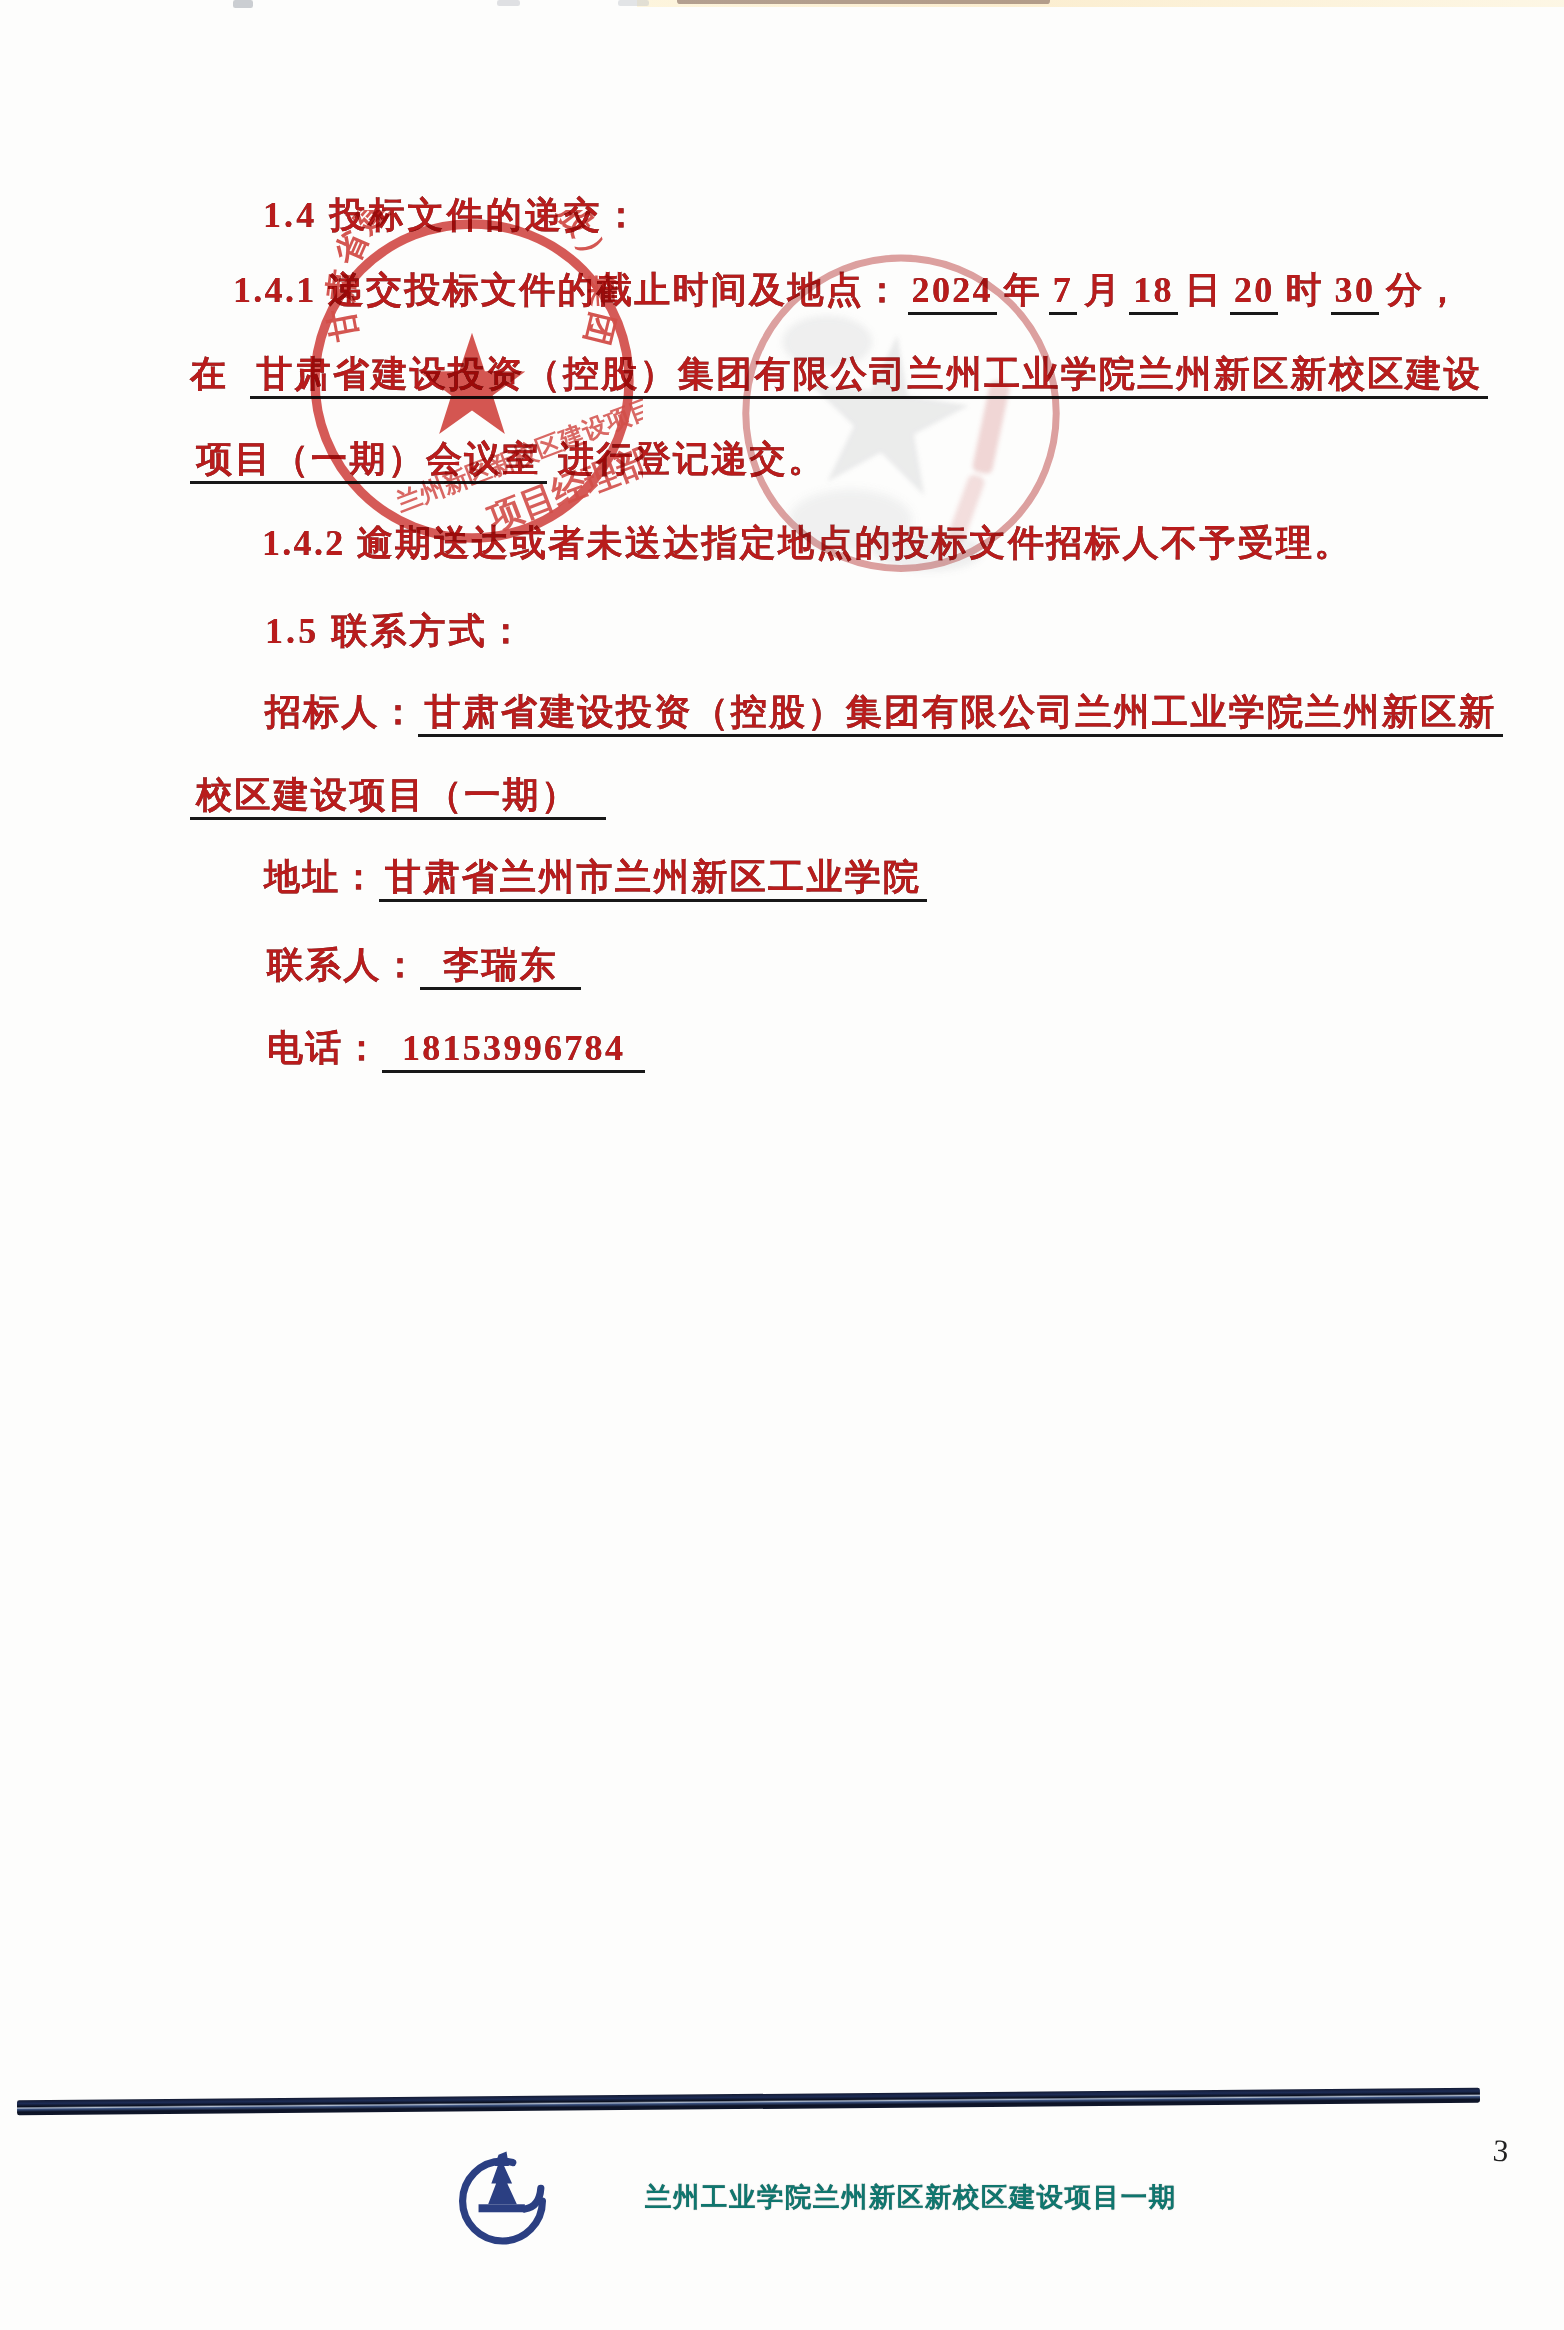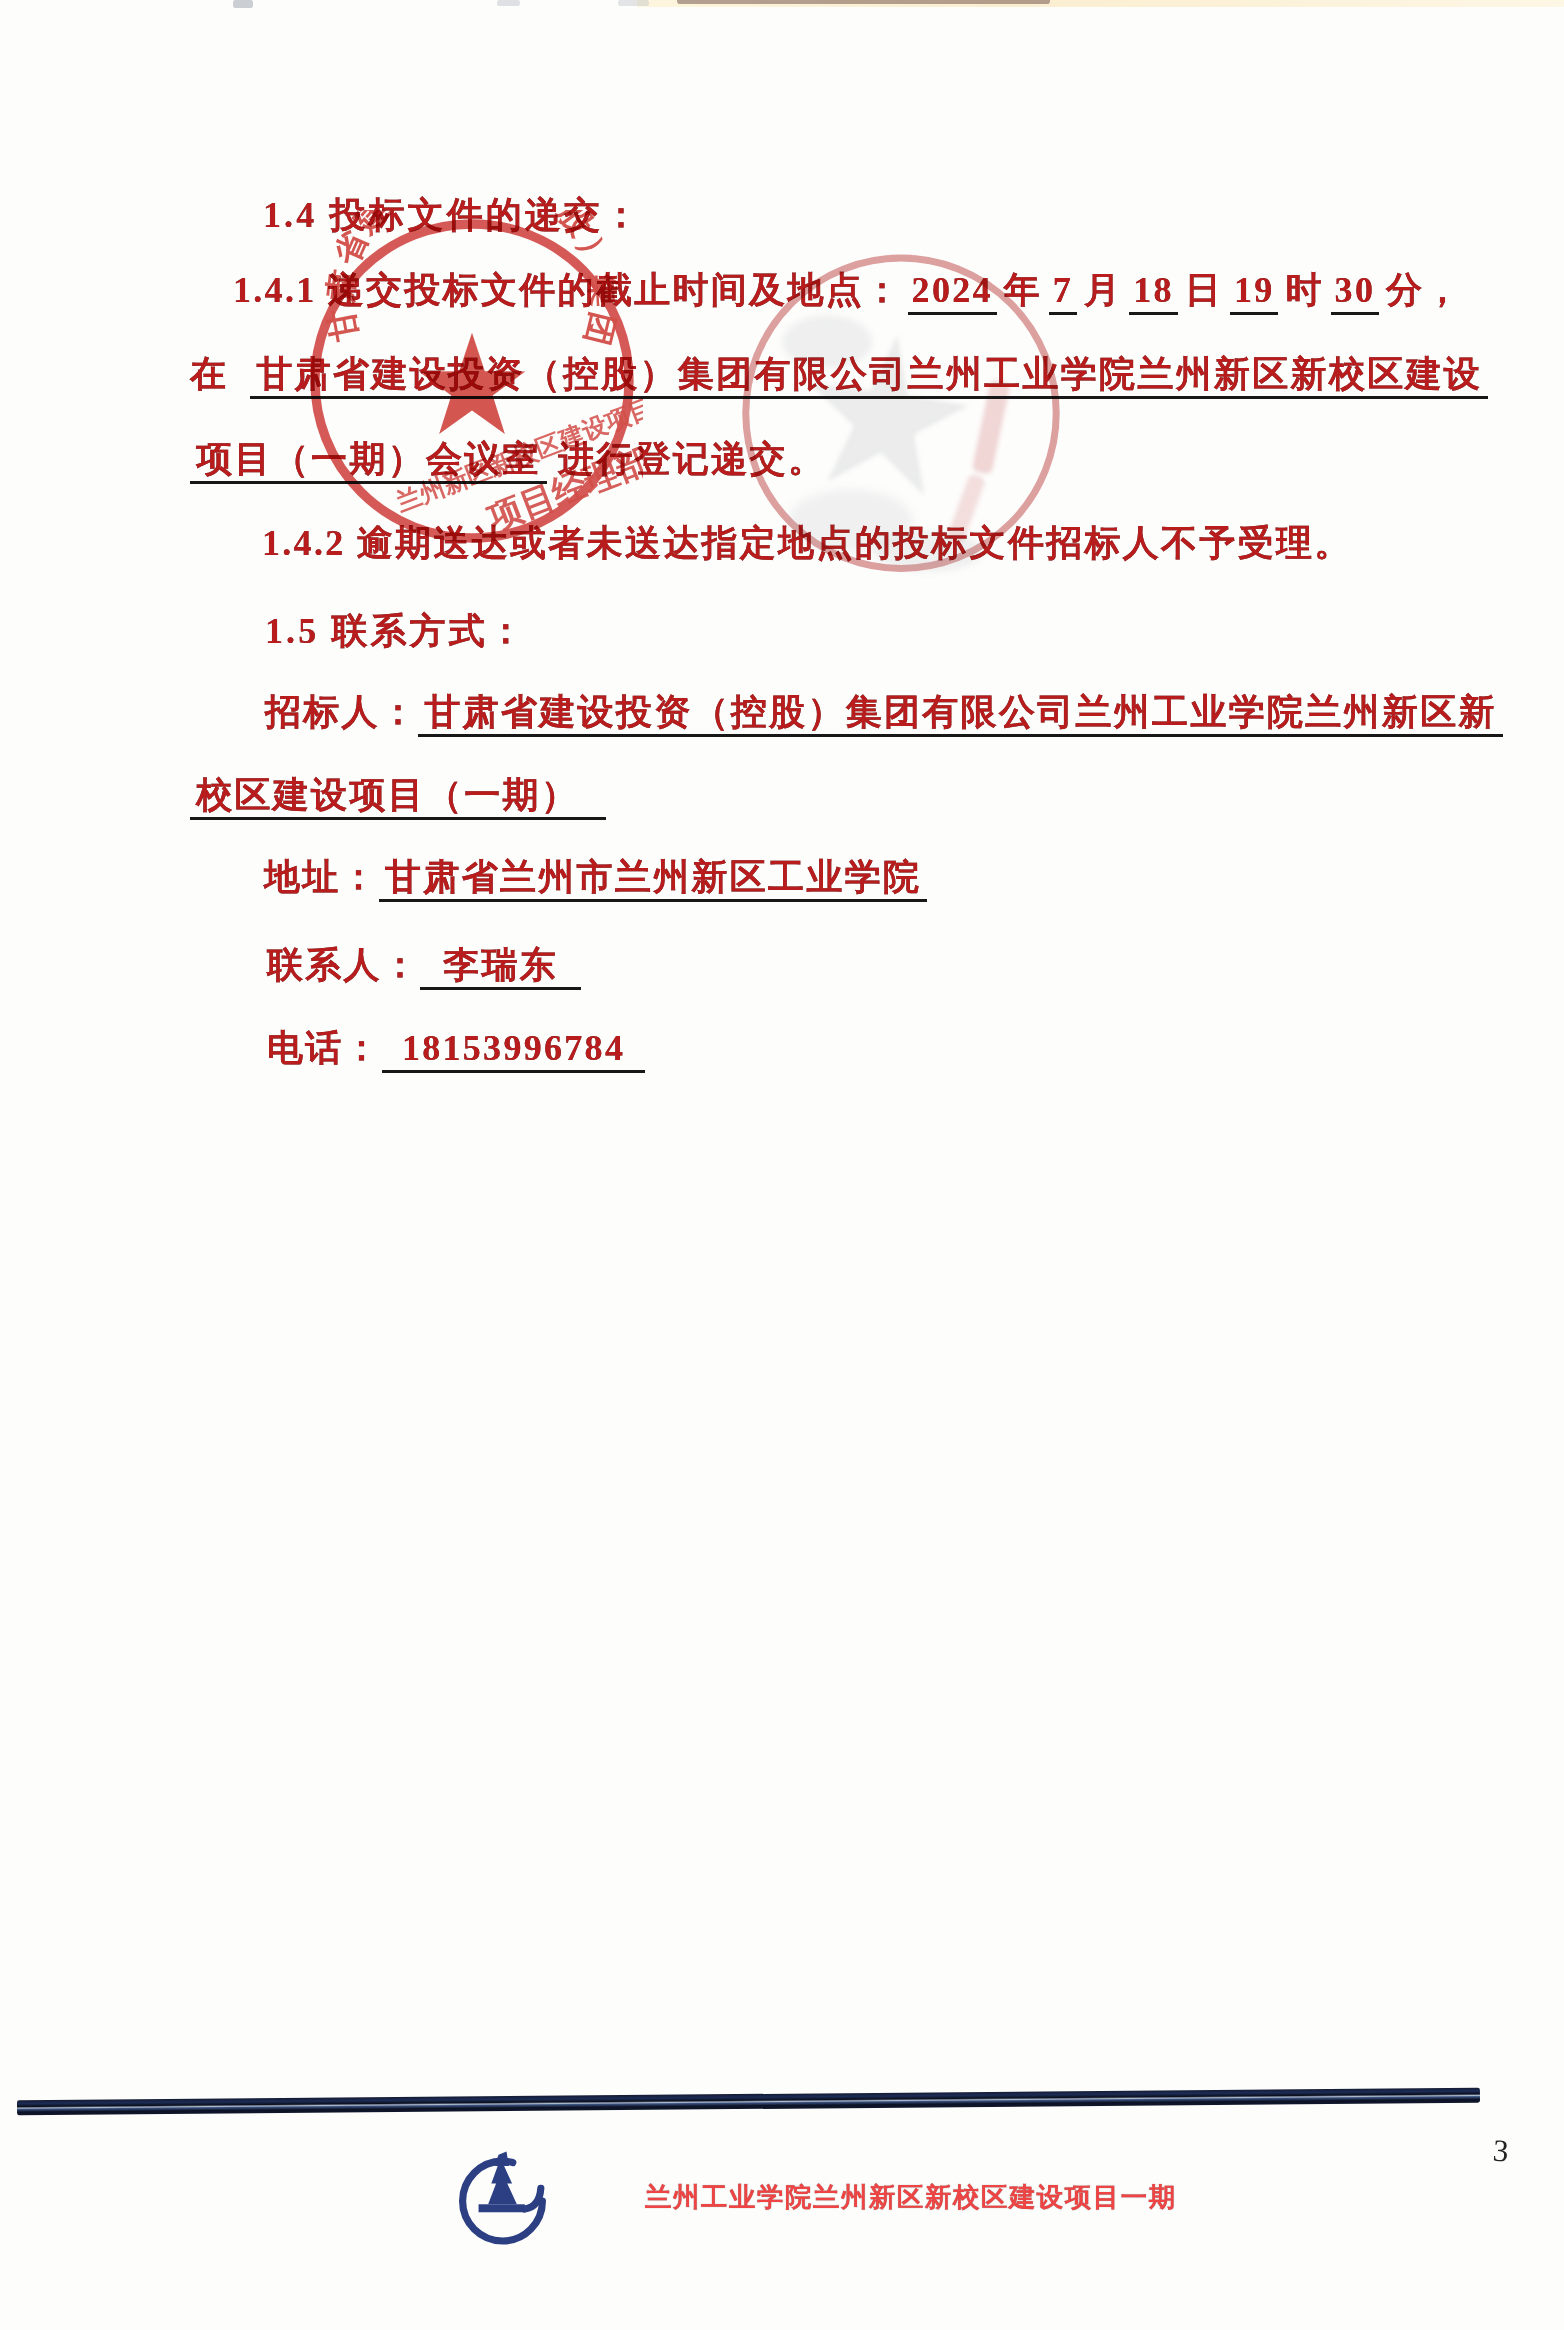--- a/index.html
+++ b/index.html
@@ -31,21 +31,21 @@
   #stamp-right{left:734px;top:241px;opacity:.8;}
   
   #footer-rule{
     position:absolute;left:17px;top:2094px;width:1463px;height:14.8px;border-radius:2.3px;
     transform:rotate(-0.5deg);
     background:linear-gradient(180deg,#141b33 0%,#1d2c55 22%,#0b101f 42%,#aebacd 52%,#39507e 60%,#0d1326 78%,#10172b 100%);
   }
   #footer-logo{position:absolute;left:453px;top:2142px;}
   #footer-project{
     position:absolute;left:645px;top:2180px;white-space:nowrap;
-    font-size:26.4px;font-weight:600;letter-spacing:1.6px;color:#ef4444;
+    font-size:26.4px;font-weight:600;letter-spacing:1.6px;color:#0f766e;
     text-shadow:0 0 0.9px #777;
   }
   #page-number{
     position:absolute;left:1493px;top:2133px;font-size:31px;color:#222;
     transform:rotate(4deg);font-weight:500;
   }
 </style>
 </head>
 <body>
 
@@ -53,21 +53,21 @@
 
   <div class="art art-yellow"></div>
   <div class="art art-dark"></div>
   <div class="art art-blob1"></div>
   <div class="art art-blob2"></div>
   <div class="art art-blob3"></div>
 
   <div class="line hline" style="left:263px;top:191px;">1.4 投标文件的递交：</div>
 
   <div class="line" style="left:233px;top:266px;">
-    <span>1.4.1 递交投标文件的截止时间及地点：</span><span class="un">2024</span><span class="dunit">年</span><span class="un">7</span><span class="dunit">月</span><span class="un">18</span><span class="dunit">日</span><span class="un">19</span><span class="dunit">时</span><span class="un">30</span><span class="dunit">分，</span>
+    <span>1.4.1 递交投标文件的截止时间及地点：</span><span class="un">2024</span><span class="dunit">年</span><span class="un">7</span><span class="dunit">月</span><span class="un">18</span><span class="dunit">日</span><span class="un">20</span><span class="dunit">时</span><span class="un">30</span><span class="dunit">分，</span>
   </div>
 
   <div class="line" style="left:190px;top:350px;">
     <span class="gap-r">在</span><span class="u">甘肃省建设投资（控股）集团有限公司兰州工业学院兰州新区新校区建设</span>
   </div>
 
   <div class="line" style="left:190px;top:435px;">
     <span class="u">项目（一期）会议室</span><span style="margin-left:11px;">进行登记递交。</span>
   </div>
 

